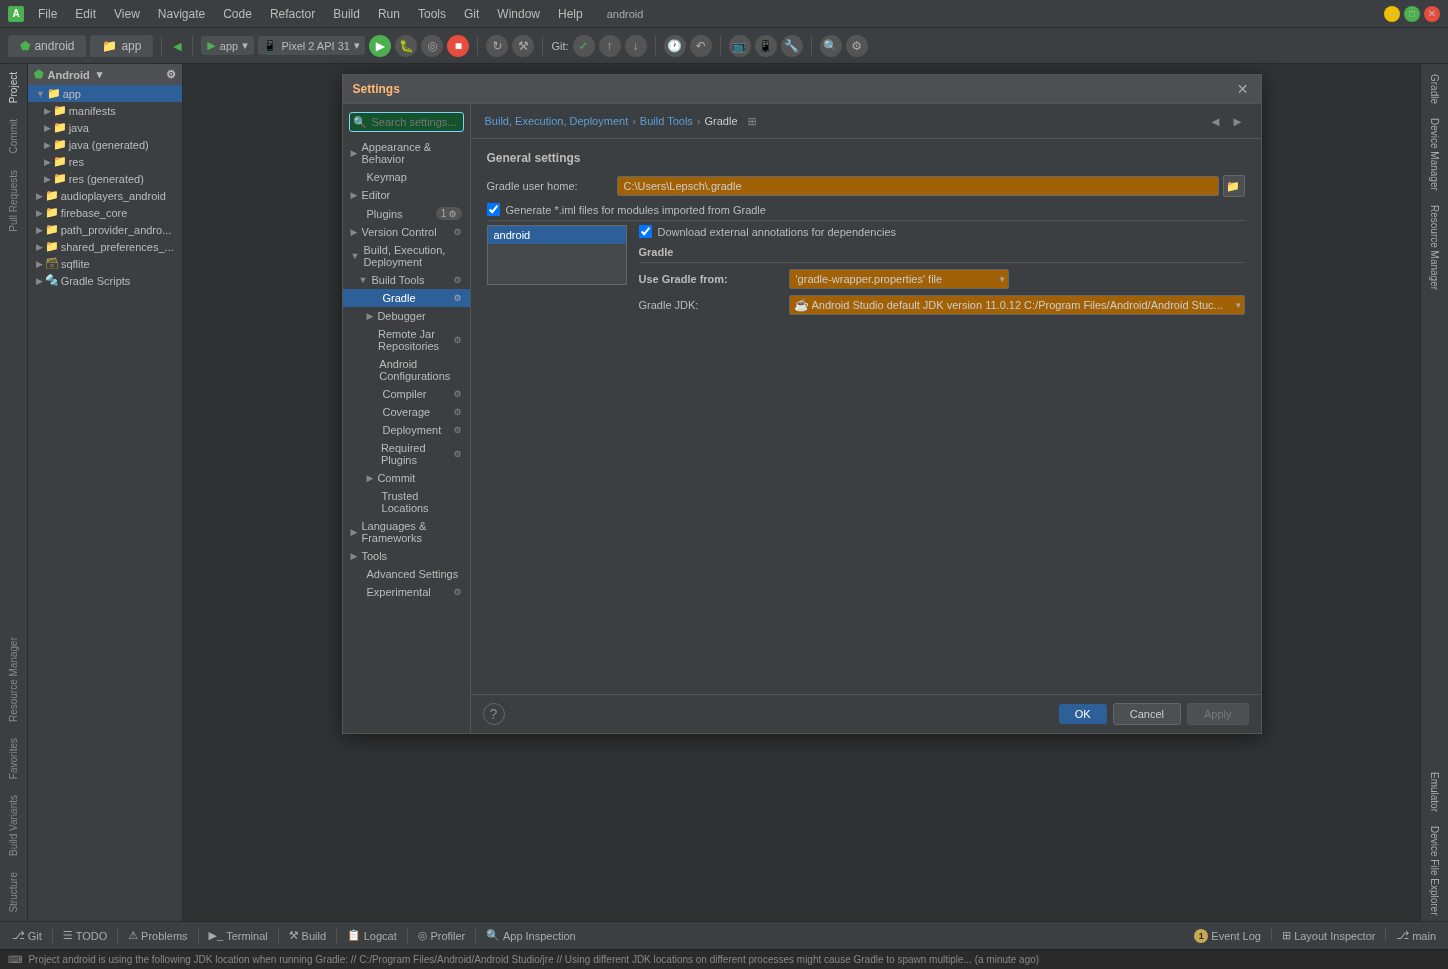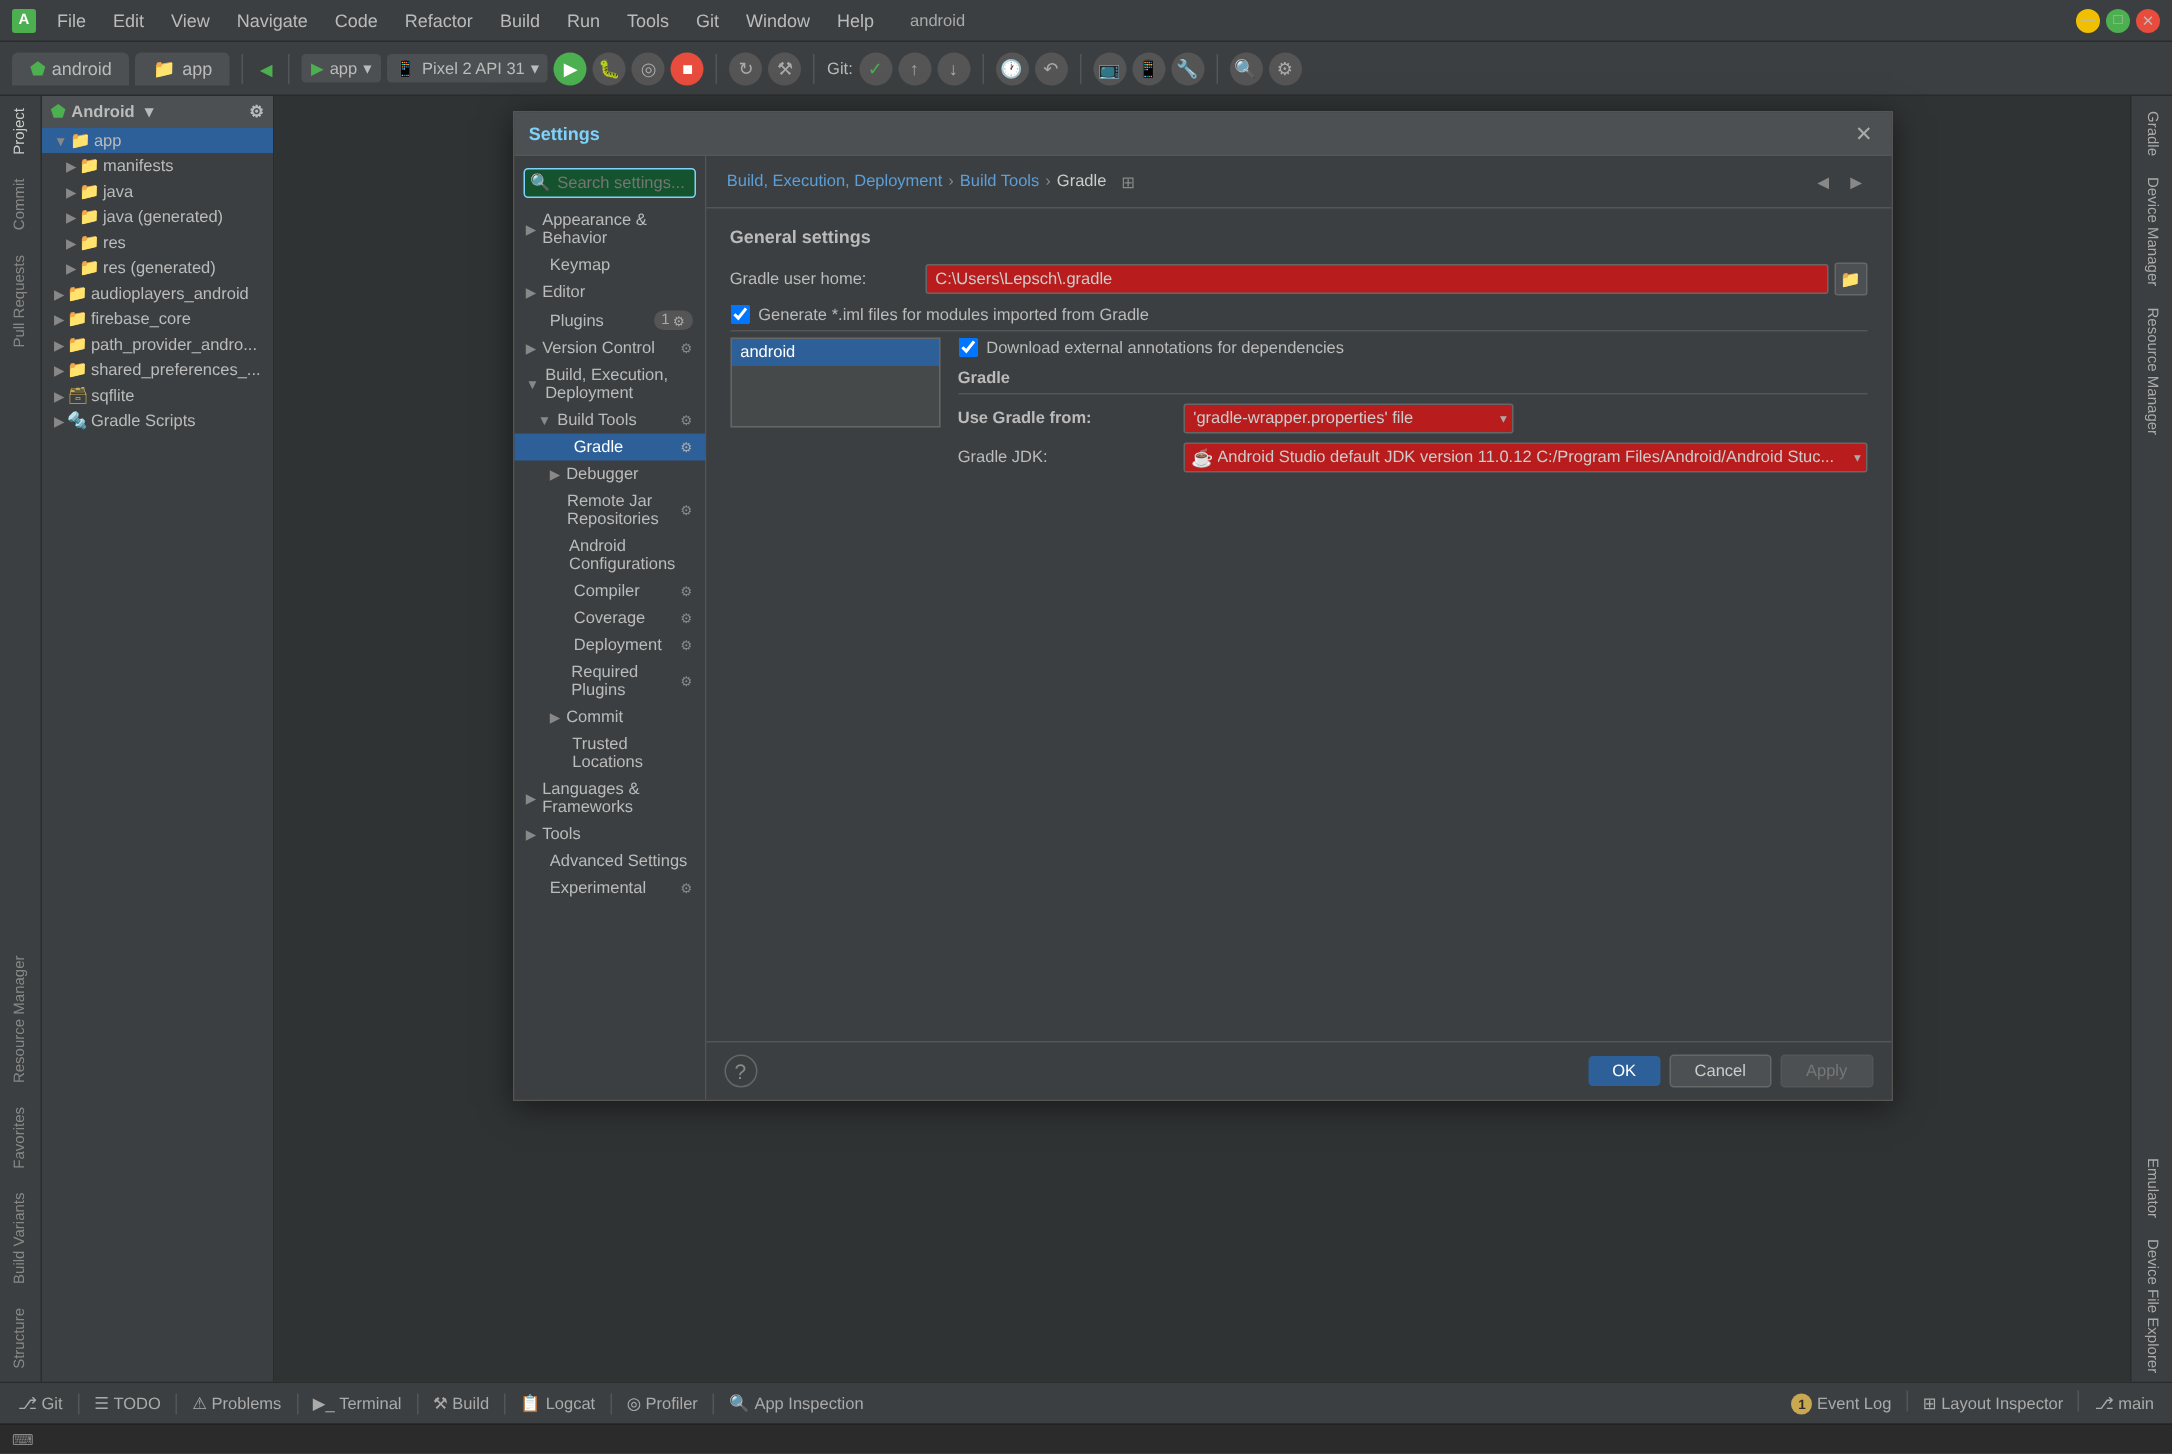--- a/index.html
+++ b/index.html
@@ -159,21 +159,21 @@
       flex-direction: column;
       box-shadow: 0 4px 20px rgba(0,0,0,0.5);
     }
     .dialog-title-bar {
       display: flex; align-items: center; justify-content: space-between;
       padding: 6px 10px;
       background: #4c5052;
       border-bottom: 1px solid #555;
     }
     .dialog-title {
-      font-size: 12px; font-weight: bold; color: #7dd3fc;
+      font-size: 12px; font-weight: bold; color: #fdba74;
     }
     .dialog-close-btn {
       cursor: pointer; color: #aaa; font-size: 14px;
       width: 16px; height: 16px; display: flex; align-items: center; justify-content: center;
     }
     .dialog-body {
       display: flex; flex: 1;
     }
 
     
@@ -257,21 +257,21 @@
       display: flex; align-items: center; margin-bottom: 6px;
     }
     .form-label {
       width: 130px; font-size: 11px; color: #bbb; flex-shrink: 0;
     }
     .form-input-row {
       display: flex; align-items: center; flex: 1; gap: 4px;
     }
     .form-input {
       flex: 1;
-      background: #b91c1c;
+      background: #a16207;
       border: 1px solid #666;
       border-radius: 2px;
       padding: 3px 6px;
       font-size: 11px;
       color: #ccc;
       outline: none;
     }
     .form-input-btn {
       width: 22px; height: 22px;
       background: #4c5052;
@@ -881,13 +881,14 @@
     <div class="status-separator"></div>
     <div class="status-item">
       <span>⎇</span>
       <span>main</span>
     </div>
   </div>
 </div>
 
 <div class="bottom-message">
   <span style="margin-right:6px;">⌨</span>
+  <span>Project android is using the following JDK location when running Gradle: // C:/Program Files/Android/Android Studio/jre // Using different JDK locations on different processes might cause Gradle to spawn multiple... (a minute ago)</span>
 </div>
 
 </body></html>

